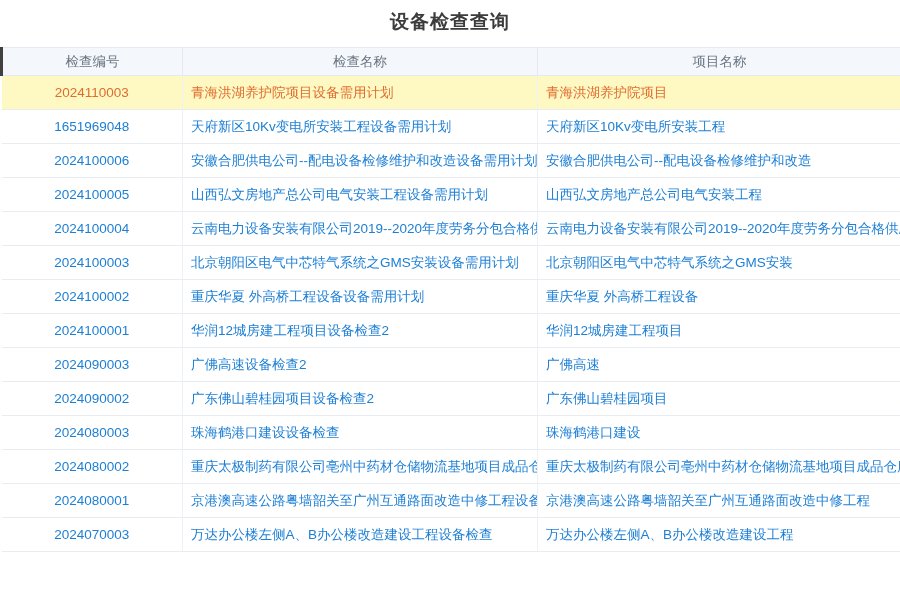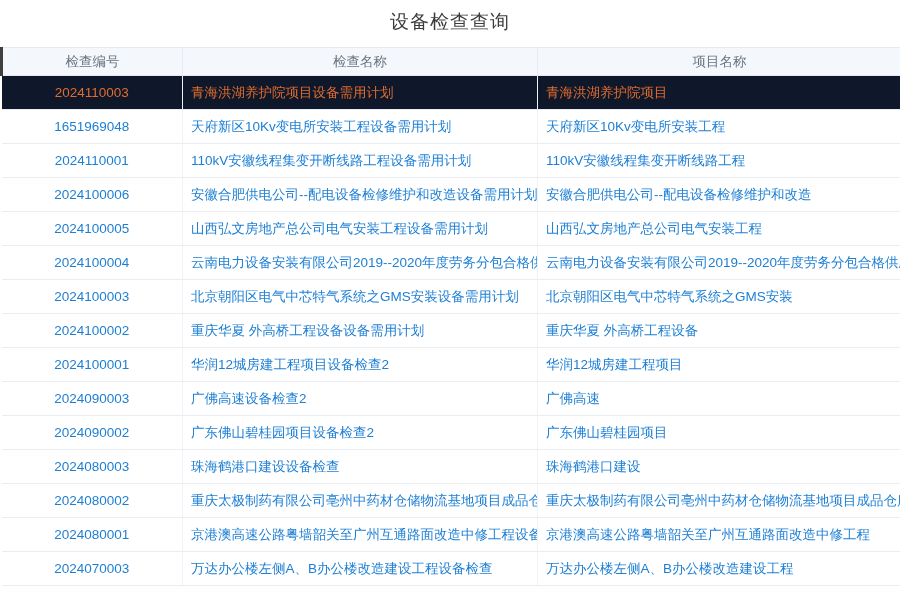--- a/index.html
+++ b/index.html
@@ -14,21 +14,21 @@
   .page {
     width: 900px;
     height: 596px;
     position: relative;
     background: #ffffff;
     box-sizing: border-box;
   }
   .page-title {
     text-align: center;
     font-size: 19px;
-    font-weight: normal;
+    font-weight: bold;
     color: #3c3c3c;
     padding: 9px 0 12px 0;
     letter-spacing: 1px;
   }
   table.grid {
     border-collapse: collapse;
     width: 900px;
     table-layout: fixed;
   }
   table.grid col.c0 { width: 181px; }
@@ -57,21 +57,21 @@
     padding: 0 8px;
     white-space: nowrap;
     overflow: hidden;
     vertical-align: middle;
   }
   table.grid tbody td.code {
     text-align: center;
     color: #1d7fd4;
   }
   table.grid tbody tr.selected td {
-    background: #0f172a;
+    background: #fef9c3;
   }
   table.grid tbody tr.selected td,
   table.grid tbody tr.selected td.code {
     color: #e06c2e;
   }
   table.grid tbody td:last-child { border-right: none; }
 </style>
 </head>
 <body>
 
@@ -94,25 +94,20 @@
     <tbody id="table-body">
         <tr class="selected">
           <td class="code">2024110003</td>
           <td>青海洪湖养护院项目设备需用计划</td>
           <td>青海洪湖养护院项目</td>
         </tr>
         <tr>
           <td class="code">1651969048</td>
           <td>天府新区10Kv变电所安装工程设备需用计划</td>
           <td>天府新区10Kv变电所安装工程</td>
-        </tr>
-        <tr>
-          <td class="code">2024110001</td>
-          <td>110kV安徽线程集变开断线路工程设备需用计划</td>
-          <td>110kV安徽线程集变开断线路工程</td>
         </tr>
         <tr>
           <td class="code">2024100006</td>
           <td>安徽合肥供电公司--配电设备检修维护和改造设备需用计划</td>
           <td>安徽合肥供电公司--配电设备检修维护和改造</td>
         </tr>
         <tr>
           <td class="code">2024100005</td>
           <td>山西弘文房地产总公司电气安装工程设备需用计划</td>
           <td>山西弘文房地产总公司电气安装工程</td>

